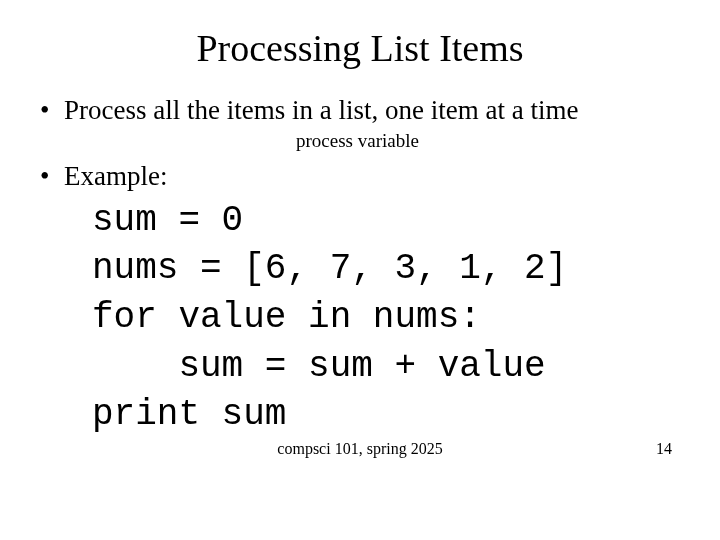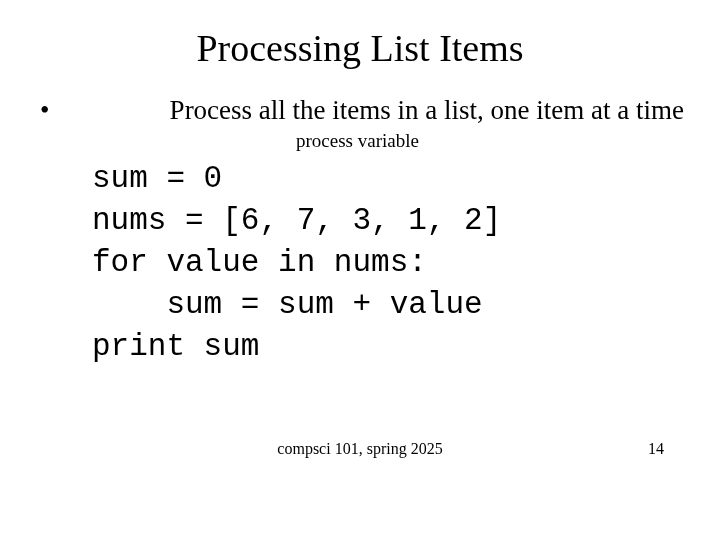--- a/index.html
+++ b/index.html
@@ -23,21 +23,20 @@
     font-size: 38px;
     margin: 6px 0 22px 0;
     font-weight: normal;
   }
   ul.bullets {
     list-style: none;
     margin: 0;
     padding: 0;
     font-size: 27px;
     line-height: 1.35;
-    text-align: right;
   }
   ul.bullets > li {
     position: relative;
     padding-left: 28px;
     margin-bottom: 2px;
   }
   ul.bullets > li::before {
     content: "•";
     position: absolute;
     left: 4px;
@@ -47,58 +46,63 @@
   .mono {
     font-family: "Courier New", Courier, monospace;
   }
   .format-line2 {
     padding-left: 260px;
     font-size: 19px;
     margin-bottom: 6px;
   }
   .code-block {
     font-family: "Courier New", Courier, monospace;
-    font-size: 31px;
+    font-size: 36px;
     line-height: 1.35;
     padding-left: 56px;
     white-space: pre;
   }
   .footer {
     position: absolute;
     bottom: 18px;
     left: 0;
     width: 720px;
     font-size: 16px;
     font-family: "Times New Roman", Times, serif;
   }
   .footer-center {
     position: absolute;
     left: 50%;
     transform: translateX(-50%);
   }
   .footer-right {
     position: absolute;
-    right: 56px;
+    right: 48px;
   }
 </style>
 </head>
 <body>
 
 <div class="slide">
 
   <h1 class="title">Processing List Items</h1>
 
   <ul class="bullets">
     <li>
       <span>Process all the items in a list, one item at a time</span>
     </li>
   </ul>
 
   <div class="format-line2">process variable</div>
 
+  <ul class="bullets">
+    <li>
+      <span>Example:</span>
+    </li>
+  </ul>
 
   <div class="code-block"><span>sum = 0</span>
 <span>nums = [6, 7, 3, 1, 2]</span>
 <span>for value in nums:</span>
 <span>    sum = sum + value</span>
 <span>print sum</span></div>
 
   <div class="footer">
     <span class="footer-center">compsci 101, spring 2025</span>
     <span class="footer-right">14</span>

